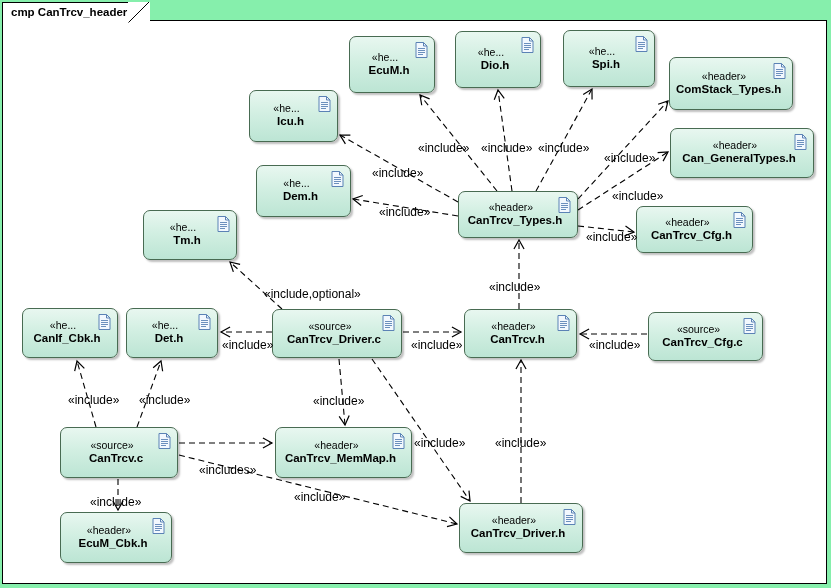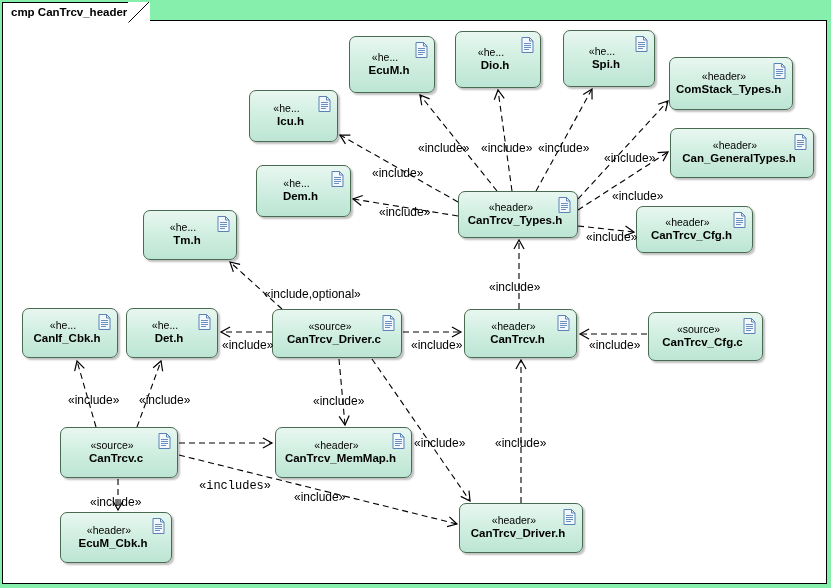--- a/index.html
+++ b/index.html
@@ -461,19 +461,19 @@
       <div class="edge-label" style="left: 586px; top: 231px;">«include»</div>
       <div class="edge-label" style="left: 216px; top: 288px; margin-left: 48px;">«include,optional»</div>
       <div class="edge-label" style="left: 489px; top: 281px;">«include»</div>
       <div class="edge-label" style="left: 222px; top: 339px;">«include»</div>
       <div class="edge-label" style="left: 411px; top: 339px;">«include»</div>
       <div class="edge-label" style="left: 589px; top: 339px;">«include»</div>
       <div class="edge-label" style="left: 68px; top: 394px;">«include»</div>
       <div class="edge-label" style="left: 139px; top: 394px;">«include»</div>
       <div class="edge-label" style="left: 313px; top: 395px;">«include»</div>
       <div class="edge-label" style="left: 414px; top: 437px;">«include»</div>
-      <div class="edge-label" style="left: 199px; top: 480px; font-family: Liberation Mono, monospace;">«includes»</div>
+      <div class="edge-label" style="left: 199px; top: 464px;">«includes»</div>
       <div class="edge-label" style="left: 495px; top: 437px;">«include»</div>
       <div class="edge-label" style="left: 294px; top: 491px;">«include»</div>
       <div class="edge-label" style="left: 90px; top: 496px;">«include»</div>
     </div>
 
 </div>
 
 </body></html>

